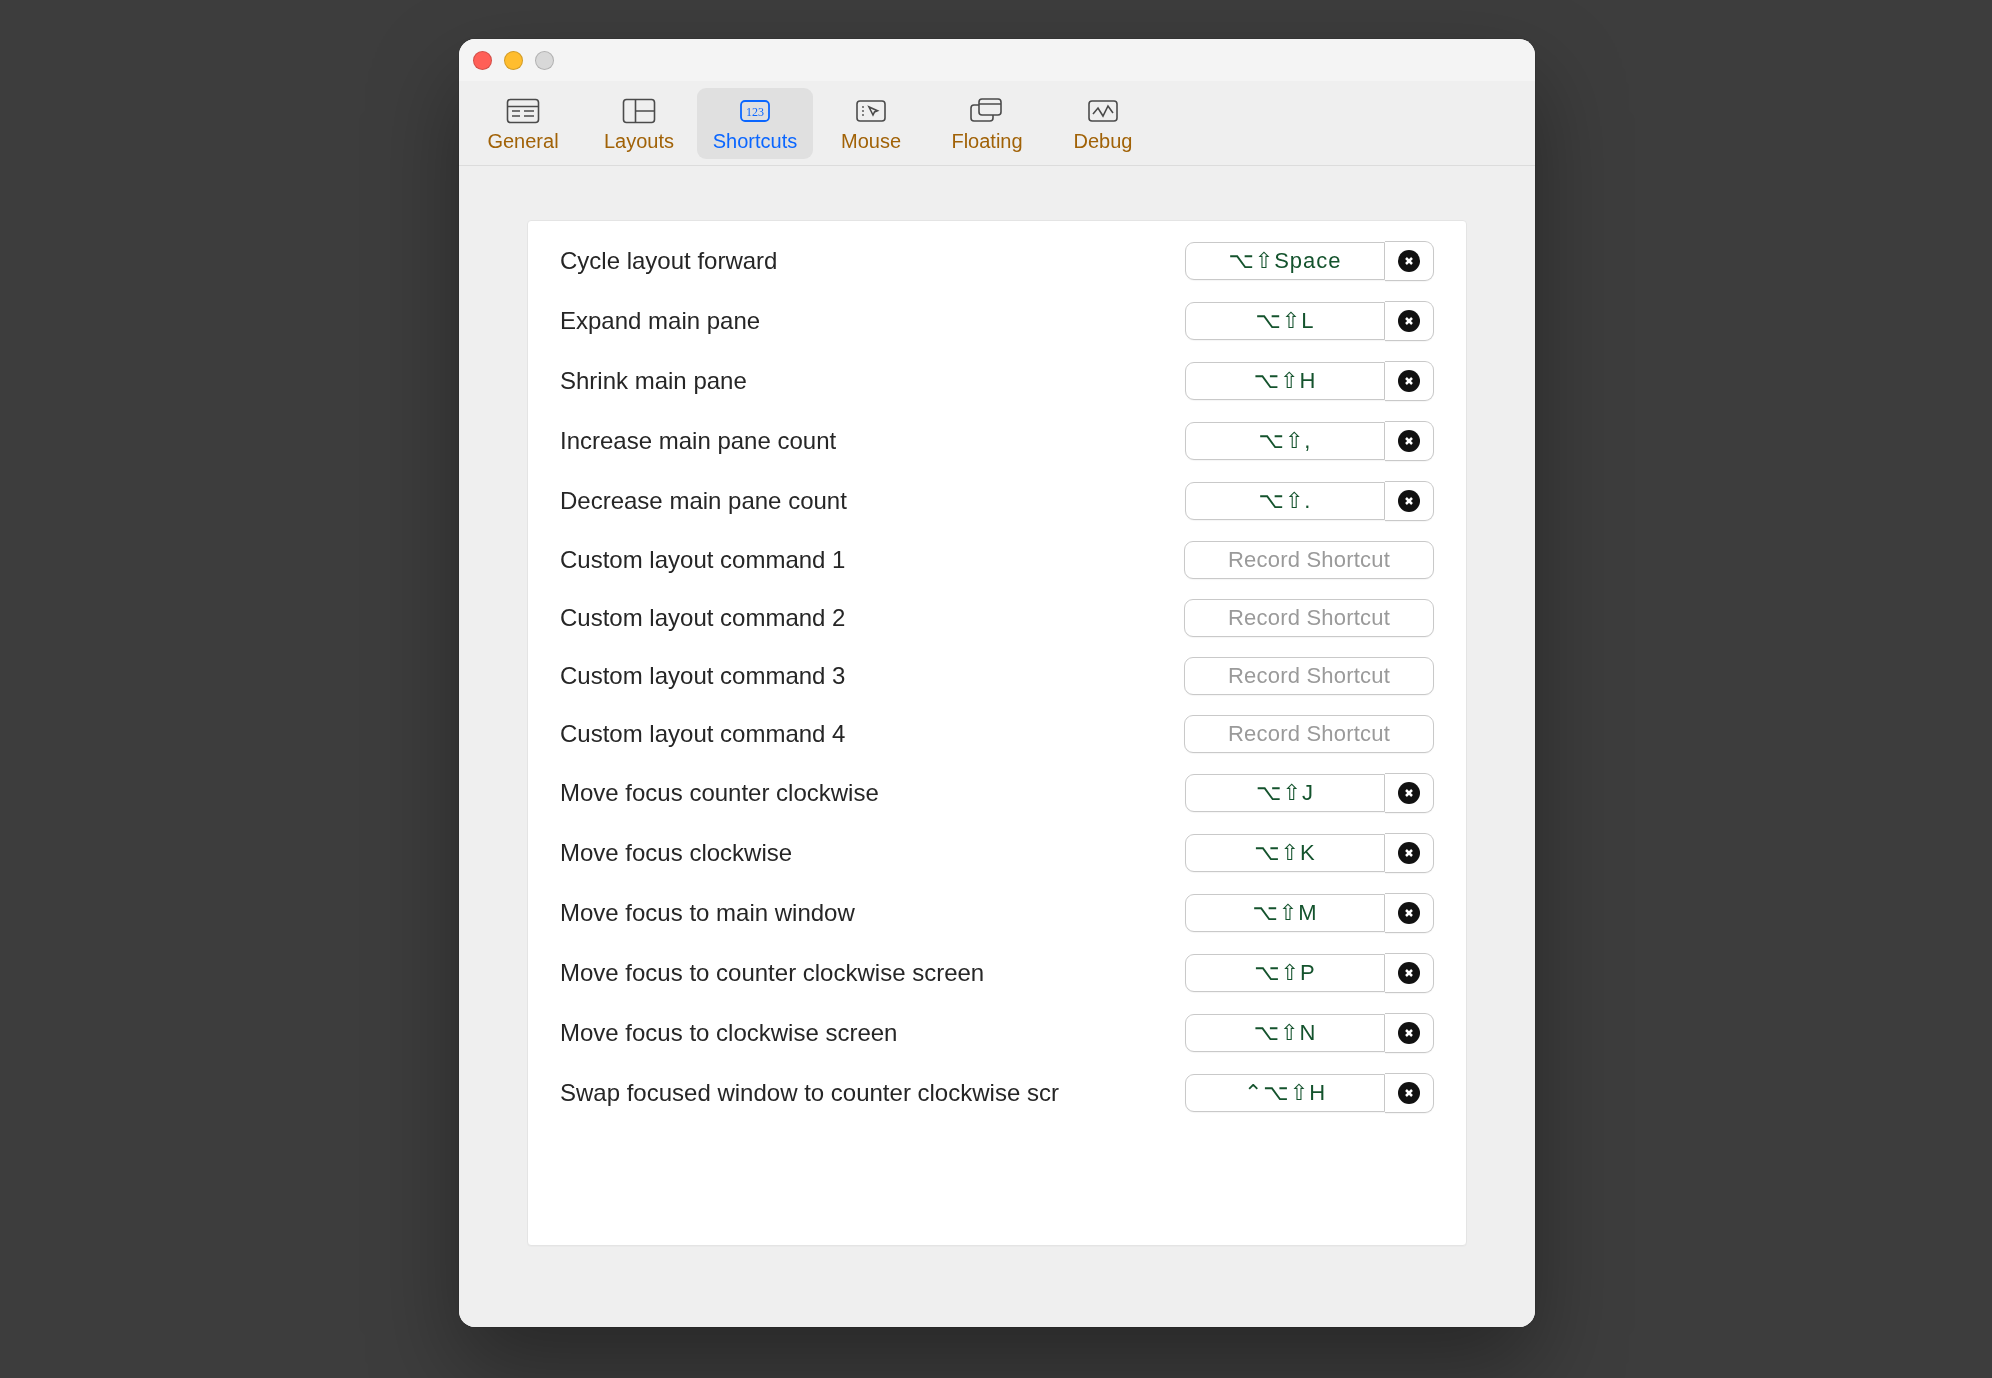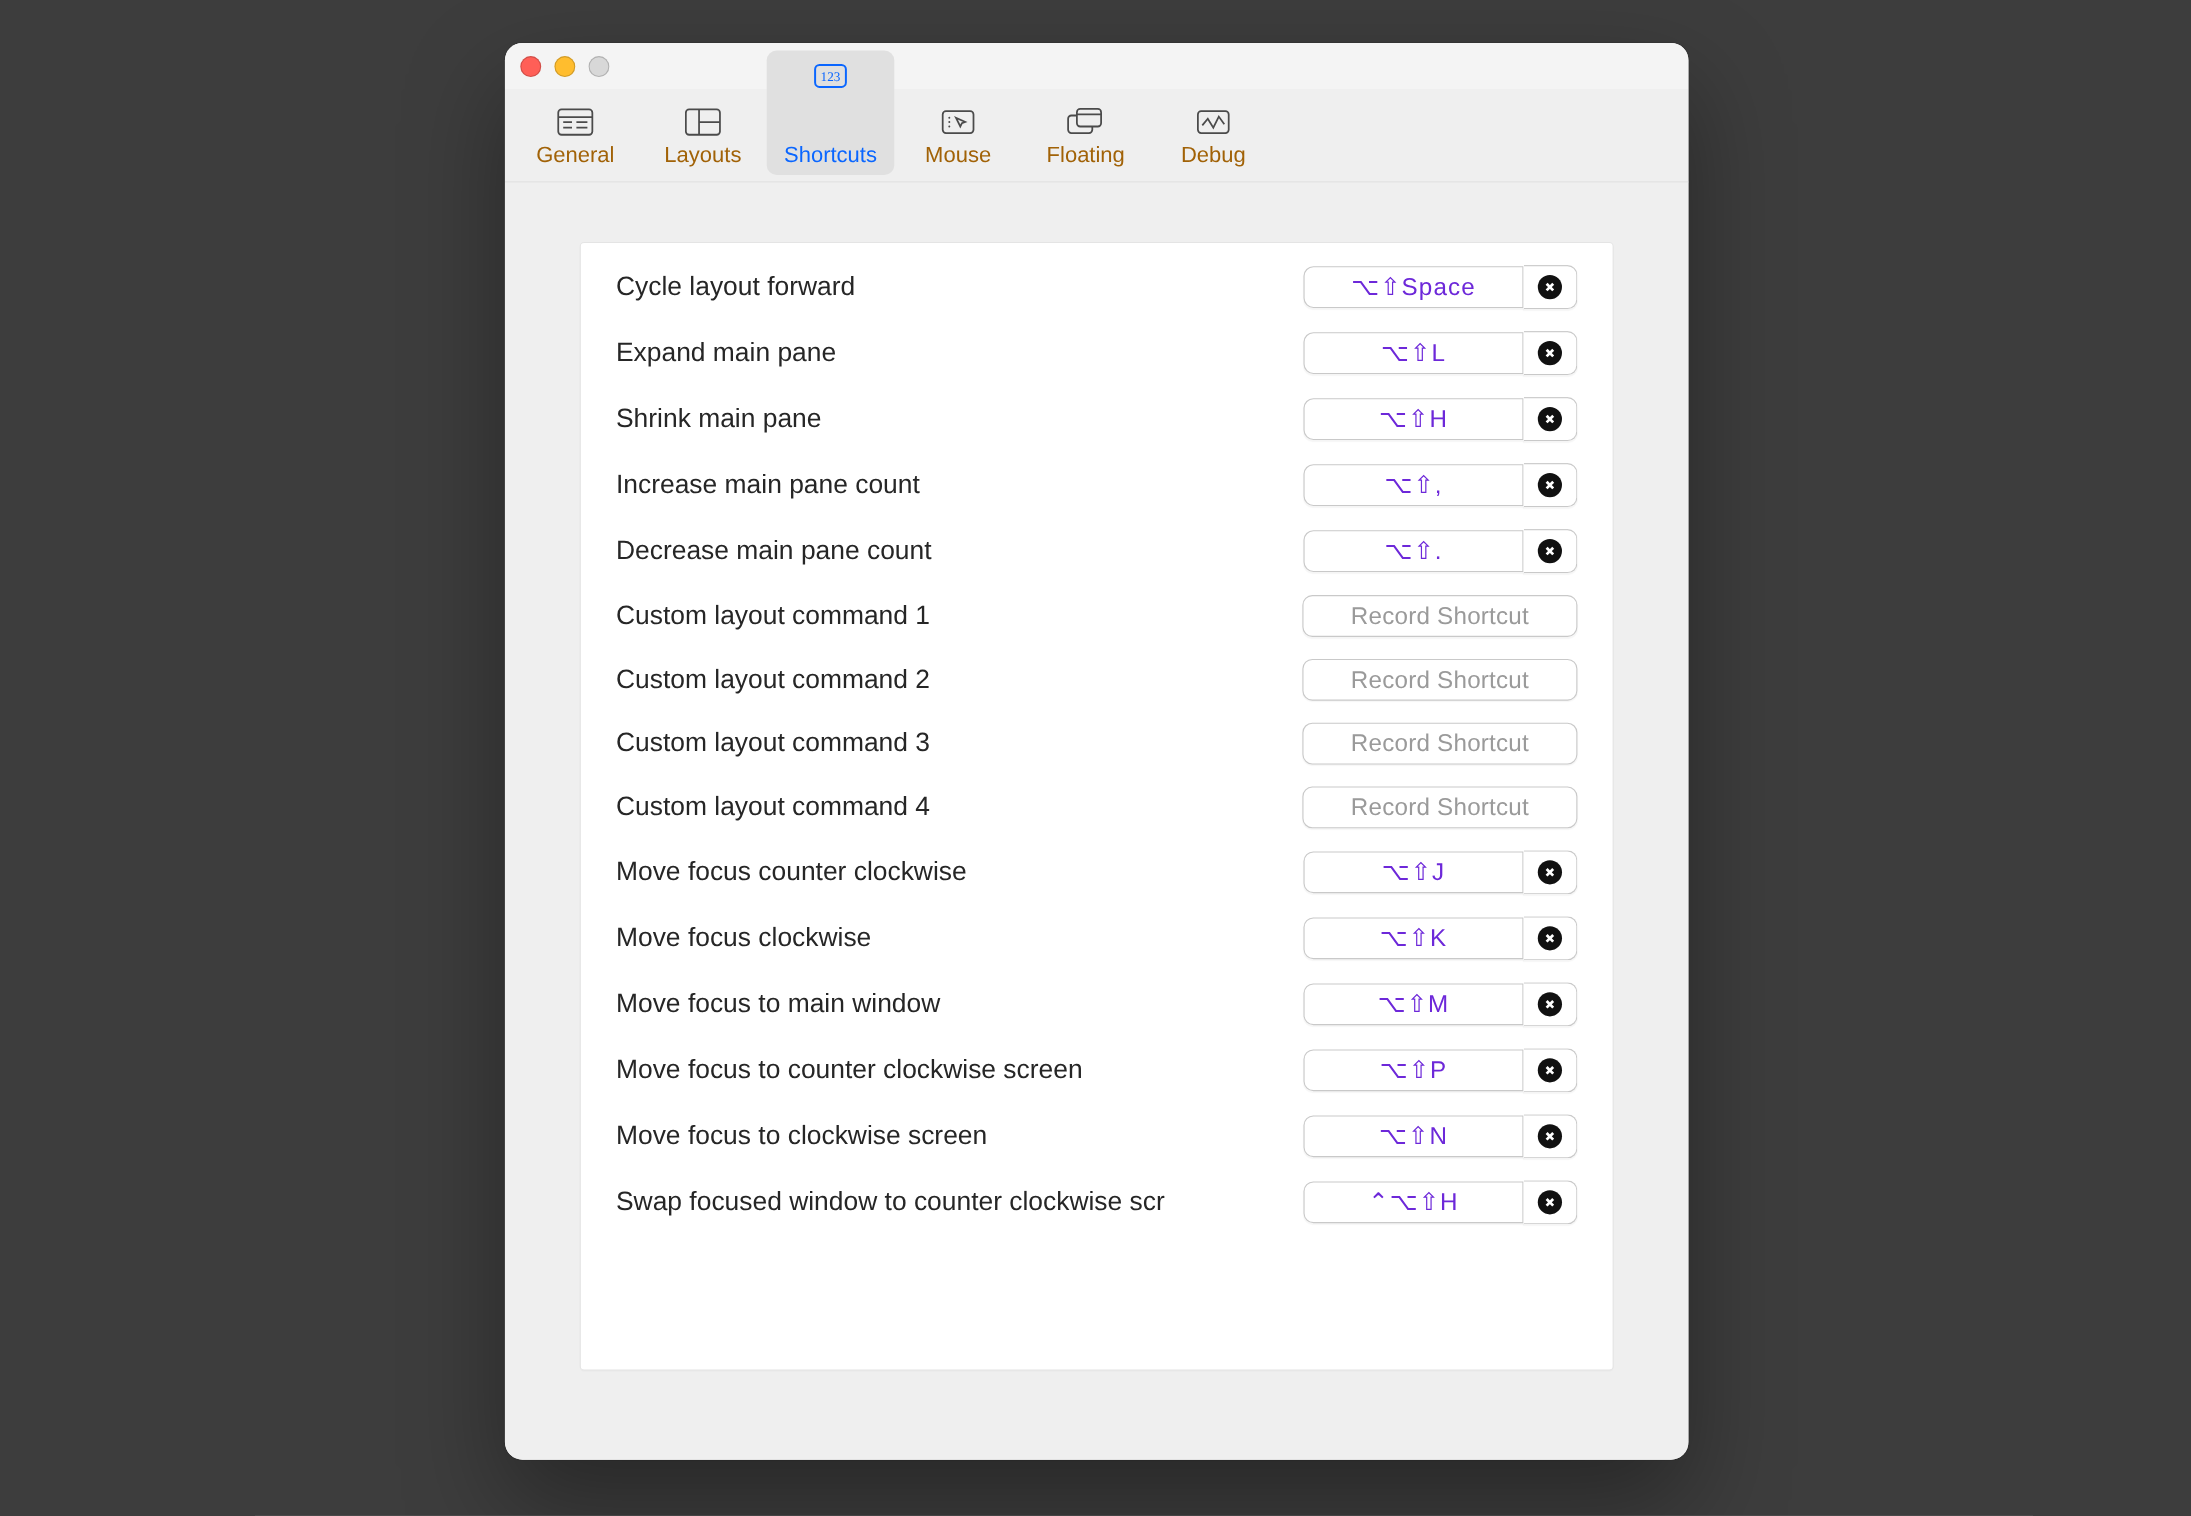--- a/index.html
+++ b/index.html
@@ -53,21 +53,21 @@
     display:flex;align-items:flex-end;gap:0;padding:0 6px 6px 6px;background:var(--toolbar);
     border-bottom:1px solid #dcdcdc;height:84px;box-sizing:border-box;
   }
   .tab{
     display:flex;flex-direction:column;align-items:center;justify-content:flex-end;
     padding:8px 14px 6px;border-radius:9px;min-width:88px;color:#a16207;user-select:none;cursor:default;position:relative;
   }
   .tab.selected{background:var(--sel-bg);color:var(--blue);justify-content:flex-end;}
   .tab .icon{height:30px;display:flex;align-items:center;justify-content:center;margin-bottom:4px;}
   .tab .label{font-size:20px;}
-  .tab.selected .label{color:var(--blue);margin-top:42px;}
+  .tab.selected .label{color:var(--blue);}
   .tab svg{stroke:#4b4b4b;}
   .tab.selected svg{stroke:var(--blue);}
   
   .content{
     height:calc(1288px - 42px - 84px);
     overflow:auto;
     background:var(--win);
   }
   .panel{
     margin:54px 68px 0;
@@ -89,21 +89,21 @@
     font-size:24px;color:var(--text);white-space:nowrap;overflow:hidden;text-overflow:clip;flex:1 1 auto;
   }
   .shortcut{
     flex:0 0 auto;display:flex;align-items:center;
   }
   .shortcut .field{
     min-width:250px;height:38px;border:1px solid var(--field-border);background:var(--field-bg);
     border-radius:9px;display:flex;align-items:center;justify-content:center;padding:0 18px;box-sizing:border-box;
     box-shadow:0 1px 1px rgba(0,0,0,.04);
   }
-  .shortcut .field .text{font-size:22px;color:#6d28d9;letter-spacing:1px;}
+  .shortcut .field .text{font-size:22px;color:#14532d;letter-spacing:1px;}
   .shortcut .field.placeholder .text{color:var(--placeholder);letter-spacing:.2px;}
   .shortcut.with-clear .field{
     min-width:200px;border-top-right-radius:0;border-bottom-right-radius:0;
   }
   .shortcut .clear{
     width:48px;height:38px;border:1px solid var(--field-border);border-left:none;background:var(--field-bg);
     border-top-right-radius:9px;border-bottom-right-radius:9px;display:flex;align-items:center;justify-content:center;
     box-shadow:0 1px 1px rgba(0,0,0,.04);
   }
   .shortcut .clear .x{width:22px;height:22px;border-radius:50%;background:#111;display:flex;align-items:center;justify-content:center;}

